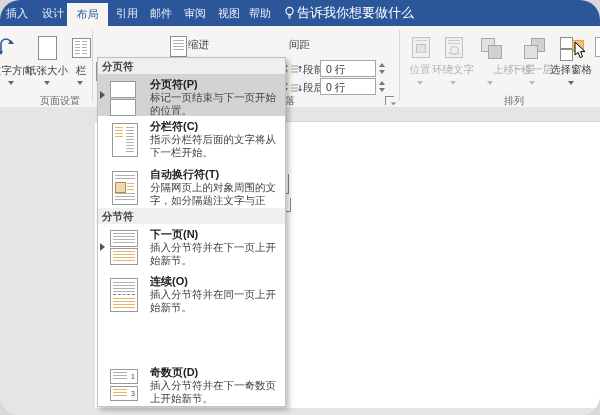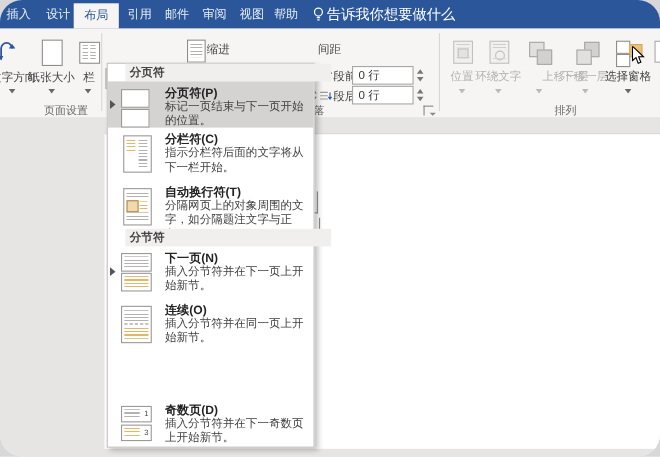--- a/index.html
+++ b/index.html
@@ -52,21 +52,21 @@
 
   
   #docbg{left:0;top:107px;width:600px;height:308px;background:#e7e5e4;}
   #page{position:absolute;left:95px;top:14px;width:505px;height:286px;background:#fff;
         border-top:1px solid #d8d6d4;}
   .cur{position:absolute;background:#8a8a8a;}
 
   
   #menu{left:97px;top:57px;width:187px;height:348px;background:#ffffff;
         border:1px solid #c3c1bf;box-shadow:3px 3px 5px rgba(0,0,0,.25);z-index:10;}
-  .mhead{position:absolute;left:16px;width:100%;height:16px;background:#f0efee;
+  .mhead{position:absolute;left:0;width:100%;height:16px;background:#f0efee;
          font-size:10.5px;font-weight:bold;color:#444;line-height:16px;
          padding-left:4px;box-sizing:border-box;}
   .mitem{position:absolute;left:0;width:100%;}
   .mitem.hl{background:#d5d3d2;}
   .mi-title{position:absolute;left:52px;top:3px;font-size:11px;font-weight:bold;color:#222;}
   .mi-desc{position:absolute;left:52px;top:17px;width:132px;font-size:10.5px;
            line-height:13px;color:#3f3f3f;}
   .bicon{position:absolute;left:10px;top:5px;width:36px;height:36px;}
   .bpg{position:absolute;background:#fff;border:1px solid #9b9997;}
   .mark{position:absolute;width:0;height:0;border-top:4px solid transparent;

